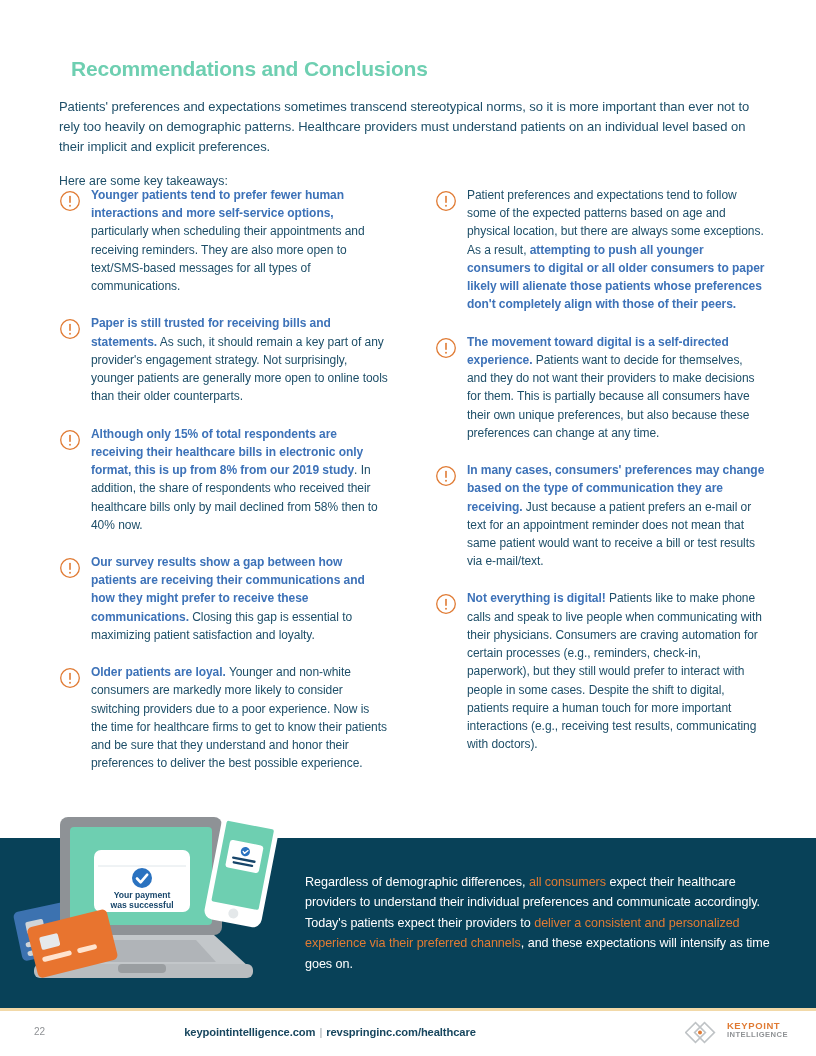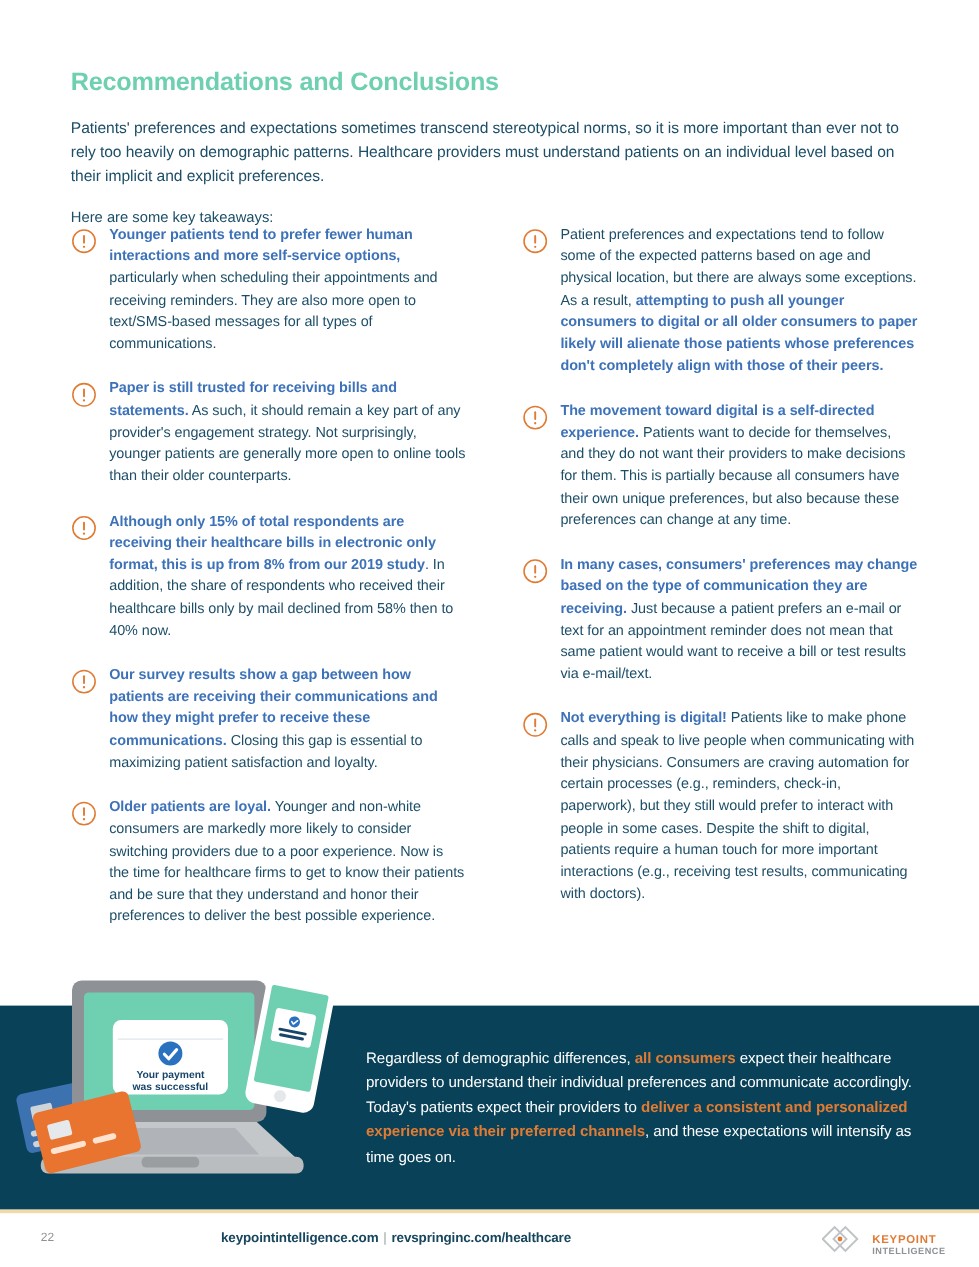--- a/index.html
+++ b/index.html
@@ -26,21 +26,21 @@
     position: absolute;
     left: 59px;
     top: 56px;
     width: 700px;
   }
   .page-heading {
     font-size: 21px;
     font-weight: bold;
     color: #6ecfb1;
     letter-spacing: -0.2px;
-    margin: 0 0 16px 0;
+    margin: 0 0 16px 12px;
     line-height: 1.2;
   }
   .intro-para {
     font-size: 13px;
     line-height: 1.55;
     color: #1d4e68;
     margin: 0 0 14px 0;
     letter-spacing: -0.05px;
   }
   .intro-lead {
@@ -109,21 +109,21 @@
     left: 305px;
     top: 872px;
     width: 465px;
     font-size: 12.6px;
     line-height: 1.62;
     color: #ffffff;
     letter-spacing: -0.05px;
   }
   .banner-text b {
     color: #e07b34;
-    font-weight: bold;
+    font-weight: normal;
   }
 
   
   .illus {
     position: absolute;
     left: 8px;
     top: 812px;
     width: 290px;
     height: 196px;
   }
@@ -159,21 +159,21 @@
   .footer-sep {
     color: #9aa3a8;
     font-weight: normal;
     padding: 0 4px;
   }
   .footer-logo {
     position: absolute;
     right: 28px;
     top: 7px;
     display: flex;
-    align-items: flex-end;
+    align-items: flex-start;
     gap: 6px;
   }
   .logo-mark { width: 36px; height: 26px; }
   .logo-mark svg { display: block; }
   .logo-words {
     line-height: 1.05;
   }
   .logo-top {
     display: block;
     font-size: 9.5px;

